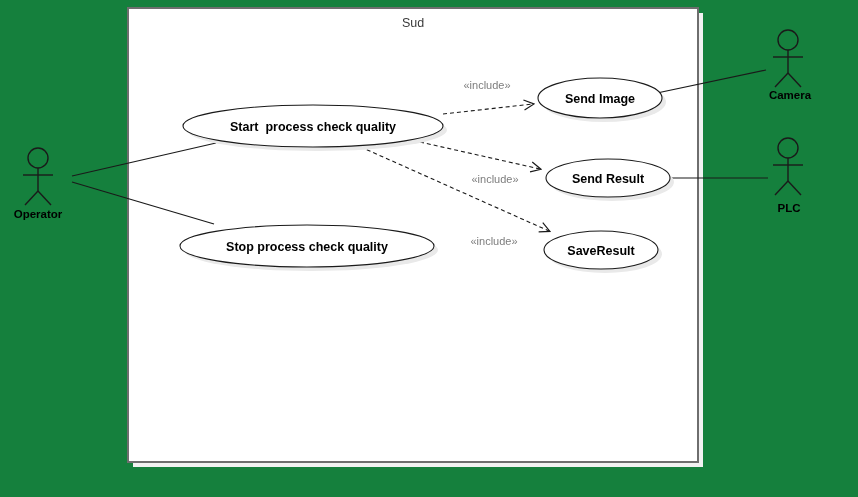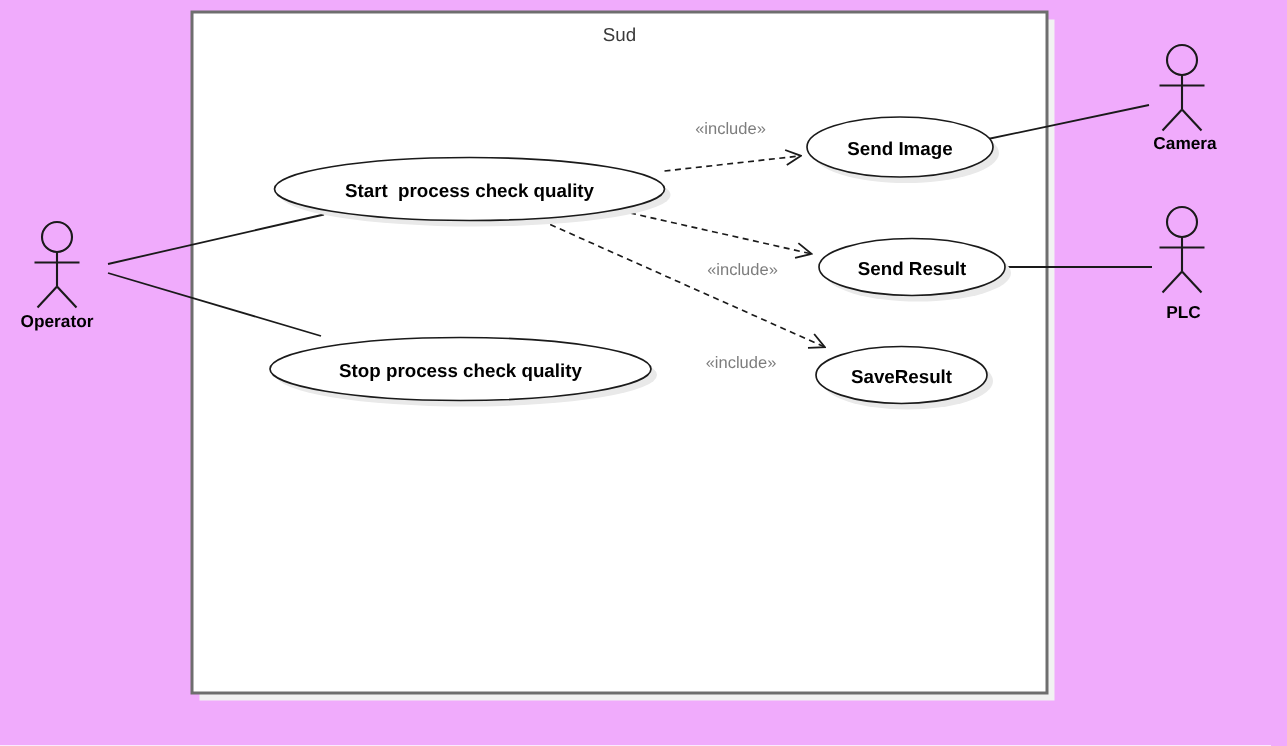--- a/index.html
+++ b/index.html
@@ -8,21 +8,21 @@
     padding: 0;
     background: #ffffff;
   }
   body {
     font-family: "Liberation Sans", sans-serif;
   }
   #canvas {
     position: relative;
     width: 858px;
     height: 497px;
-    background: #f0abfc;
+    background: #15803d;
     overflow: hidden;
     text-align: center;
   }
   #diagram-svg {
     position: absolute;
     left: 0;
     top: 0;
     width: 858px;
     height: 497px;
   }

